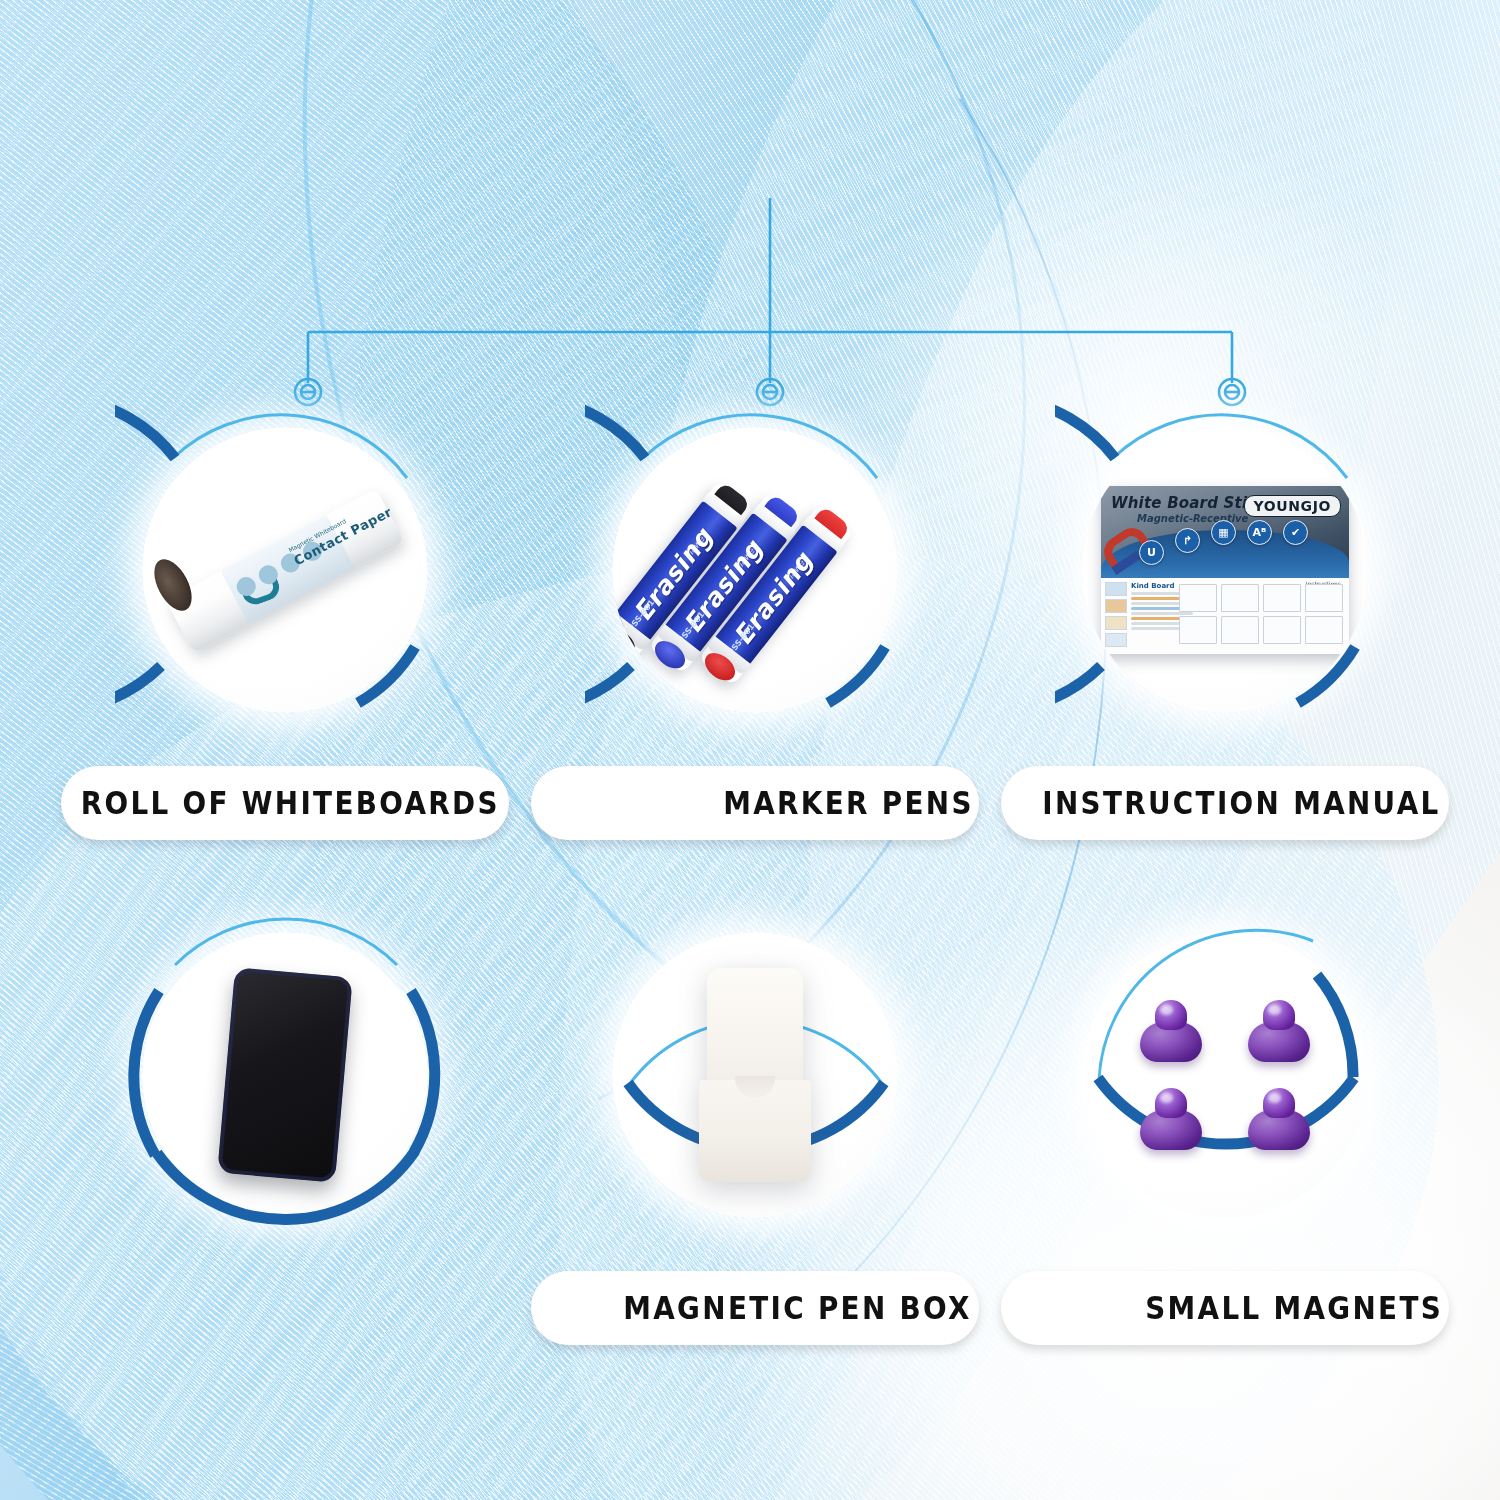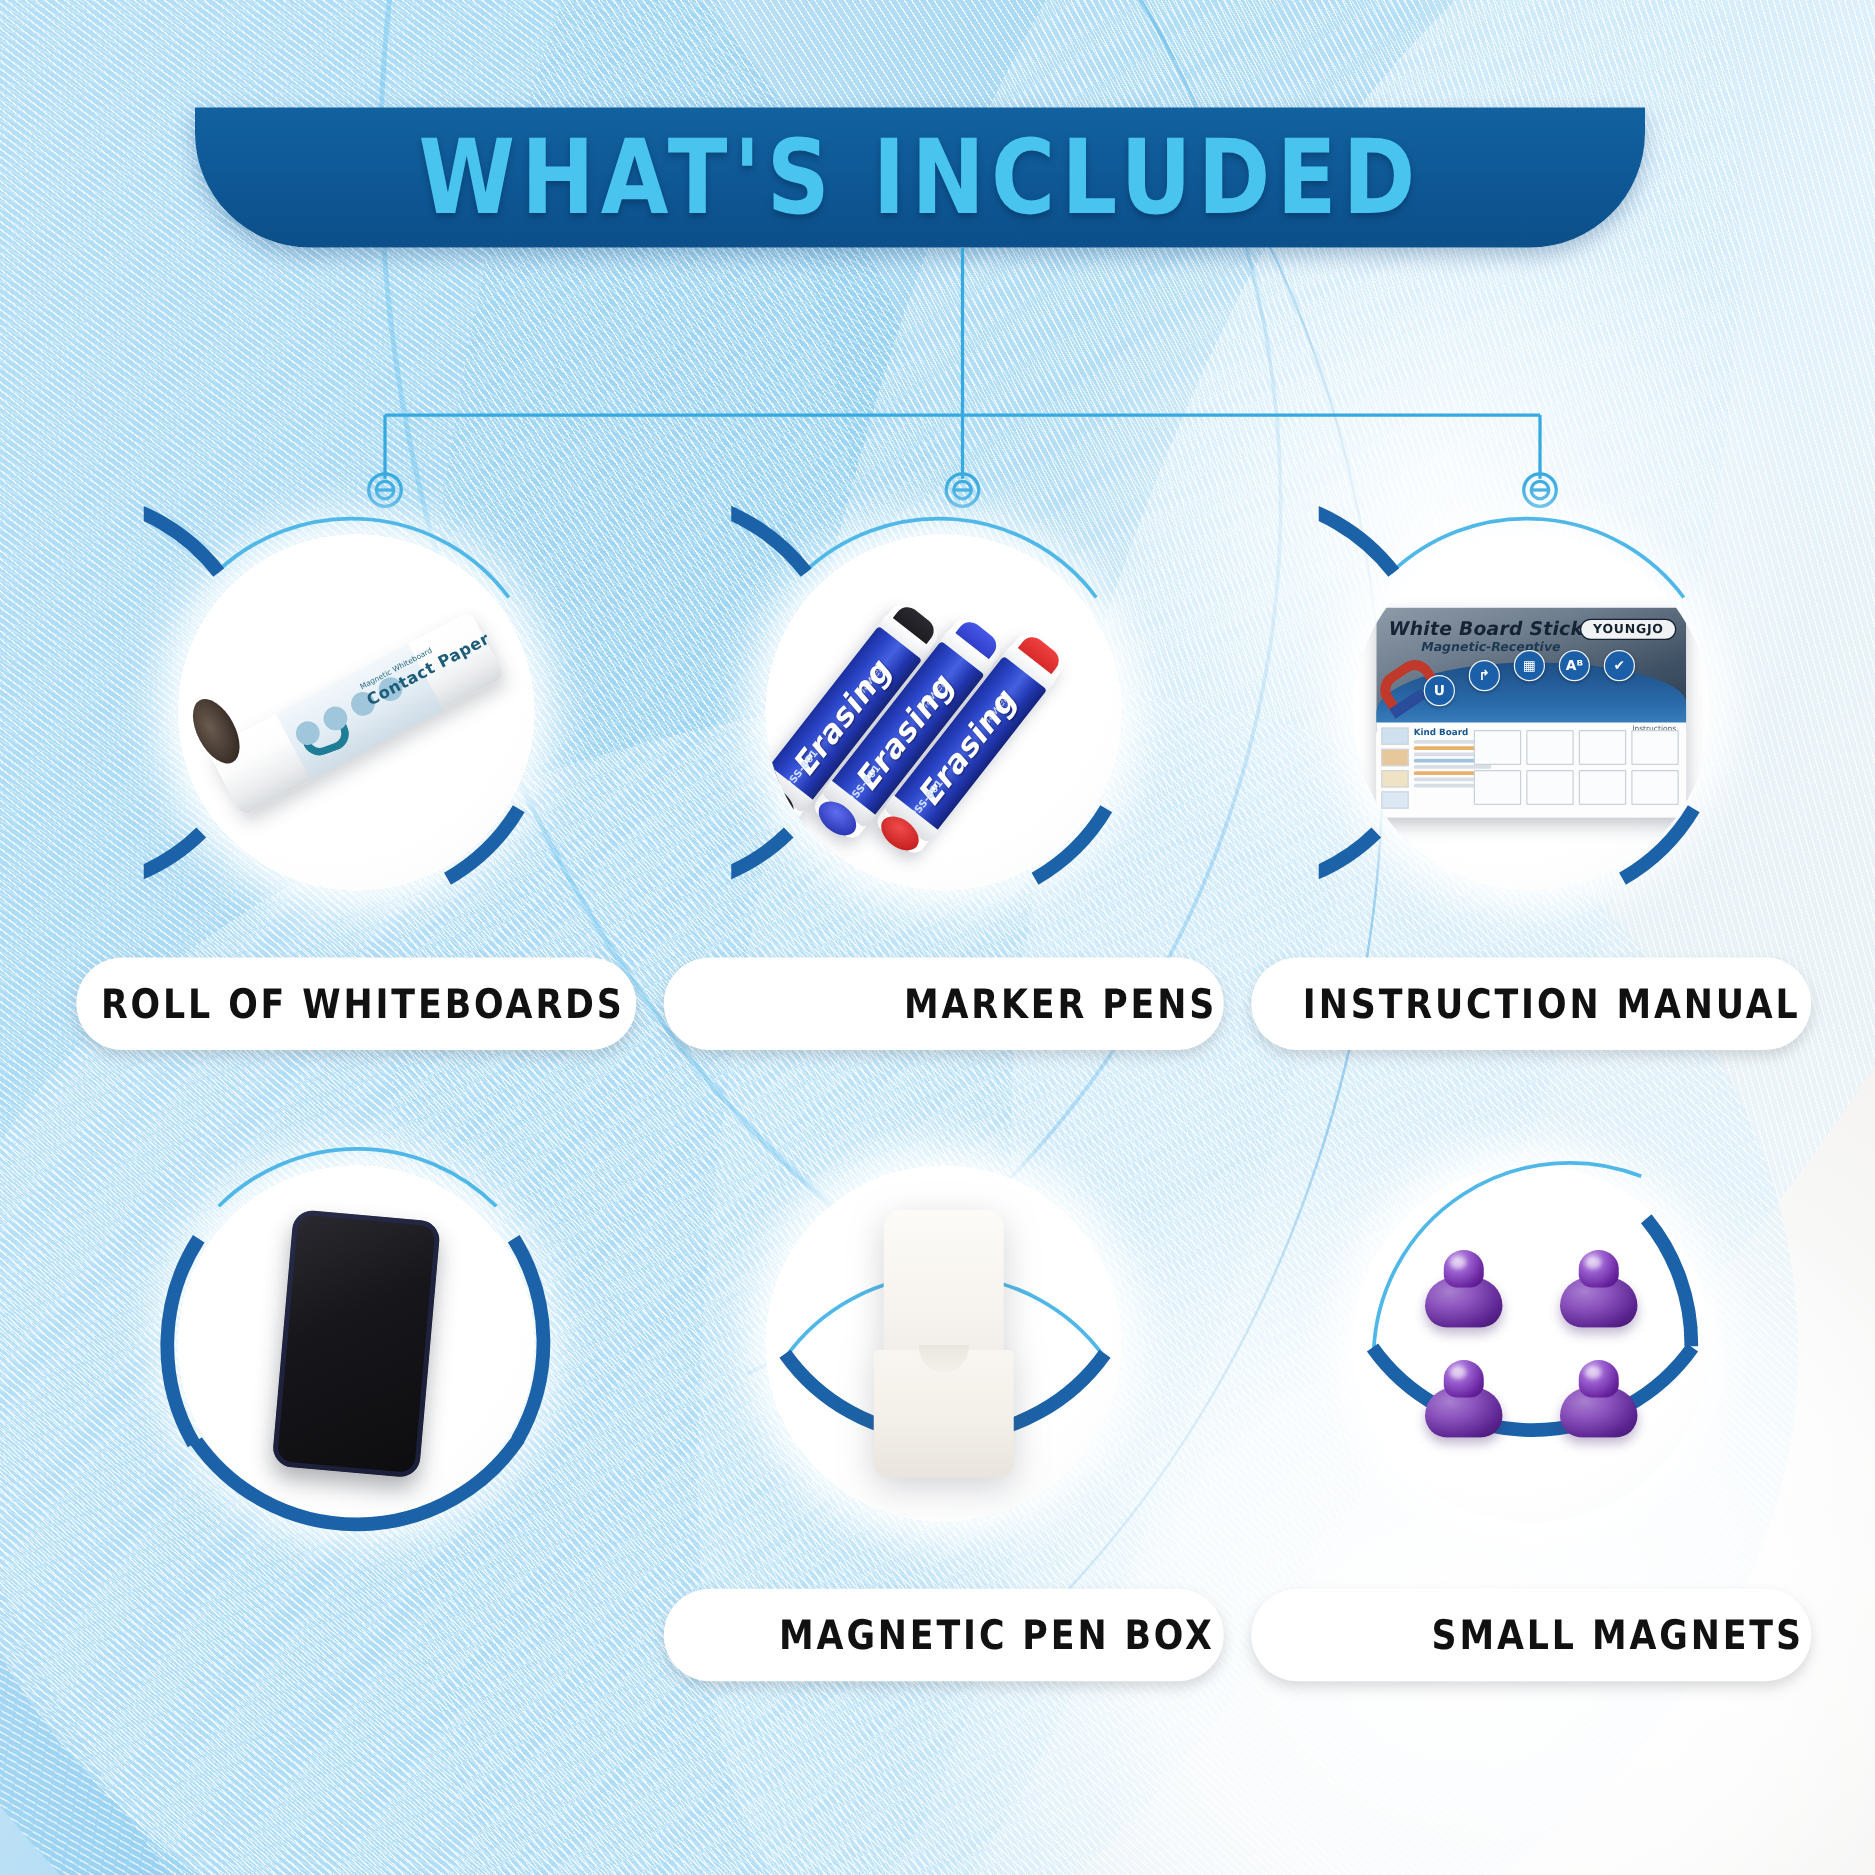--- a/index.html
+++ b/index.html
@@ -156,21 +156,21 @@
   .m-top{position:absolute;left:0;top:0;width:248px;height:92px;
     background:linear-gradient(160deg,#8d9aa8 0%,#6f7e8e 34%,#3f5164 72%,#2d3d50 100%);}
   .m-wave{position:absolute;left:0;top:44px;width:248px;height:56px;
     background:linear-gradient(180deg,#1e4f86 0%,#2a6bab 60%,#3f85c4 100%);
     border-radius:50% 50% 0 0 / 72% 58% 0 0;}
   .m-title{position:absolute;left:10px;top:8px;font-family:"DejaVu Sans",sans-serif;
     font-weight:700;font-style:italic;font-size:15px;color:#152334;letter-spacing:.2px;}
   .m-sub{position:absolute;left:36px;top:27px;font-family:"DejaVu Sans",sans-serif;
     font-style:italic;font-size:10px;color:#1d3952;font-weight:bold;}
   .m-brand{position:absolute;right:8px;top:9px;padding:2px 9px;border:1.6px solid #14222f;border-radius:10px;
-    background:#f0f2f4;font-family:"DejaVu Sans",sans-serif;font-weight:700;font-size:10px;color:#14222f;letter-spacing:.6px;}
+    background:#f0f2f4;font-family:"DejaVu Sans",sans-serif;font-weight:700;font-size:14px;color:#14222f;letter-spacing:.6px;}
   .m-magnet{position:absolute;left:2px;top:46px;width:30px;height:24px;
     border:8px solid #c0392b;border-bottom:none;border-radius:16px 16px 0 0;transform:rotate(-34deg);}
   .m-magnet:after{content:"";position:absolute;left:-8px;top:16px;width:30px;height:9px;background:#2b4c9b;}
   .m-badges{position:absolute;left:38px;top:54px;display:flex;gap:11px;align-items:flex-start;}
   .m-badge{width:23px;height:23px;border-radius:50%;background:#1b5fa8;border:1.5px solid #eef3f8;
     display:flex;align-items:center;justify-content:center;color:#fff;font-size:11px;font-weight:700;
     font-family:"DejaVu Sans",sans-serif;box-shadow:0 1px 3px rgba(0,0,0,.3);}
   .m-badge.up{margin-top:-12px;}
   .m-badge.up2{margin-top:-20px;}
   .m-bot{position:absolute;left:0;top:92px;width:248px;height:76px;background:#fdfdfd;}
@@ -219,23 +219,20 @@
     <div class="ribbon r4"></div>
     <div class="ribbon r5"></div>
     <div class="ribbon r6"></div>
     <div class="swoosh s1"></div>
     <div class="swoosh s2"></div>
     <div class="swoosh s3"></div>
     <div class="glow"></div>
     <div class="glow2"></div>
   </div>
 
-  <div class="banner">
-    <div class="banner-title">WHAT'S INCLUDED</div>
-  </div>
 
   <svg class="connector" viewBox="0 0 1500 1500">
     <g fill="none" stroke="#36a9e0" stroke-width="2.6">
       <path d="M770,198 L770,332"></path>
       <path d="M308,332 L1232,332"></path>
       <path d="M308,332 L308,383"></path>
       <path d="M770,332 L770,383"></path>
       <path d="M1232,332 L1232,383"></path>
     </g>
     <g>

